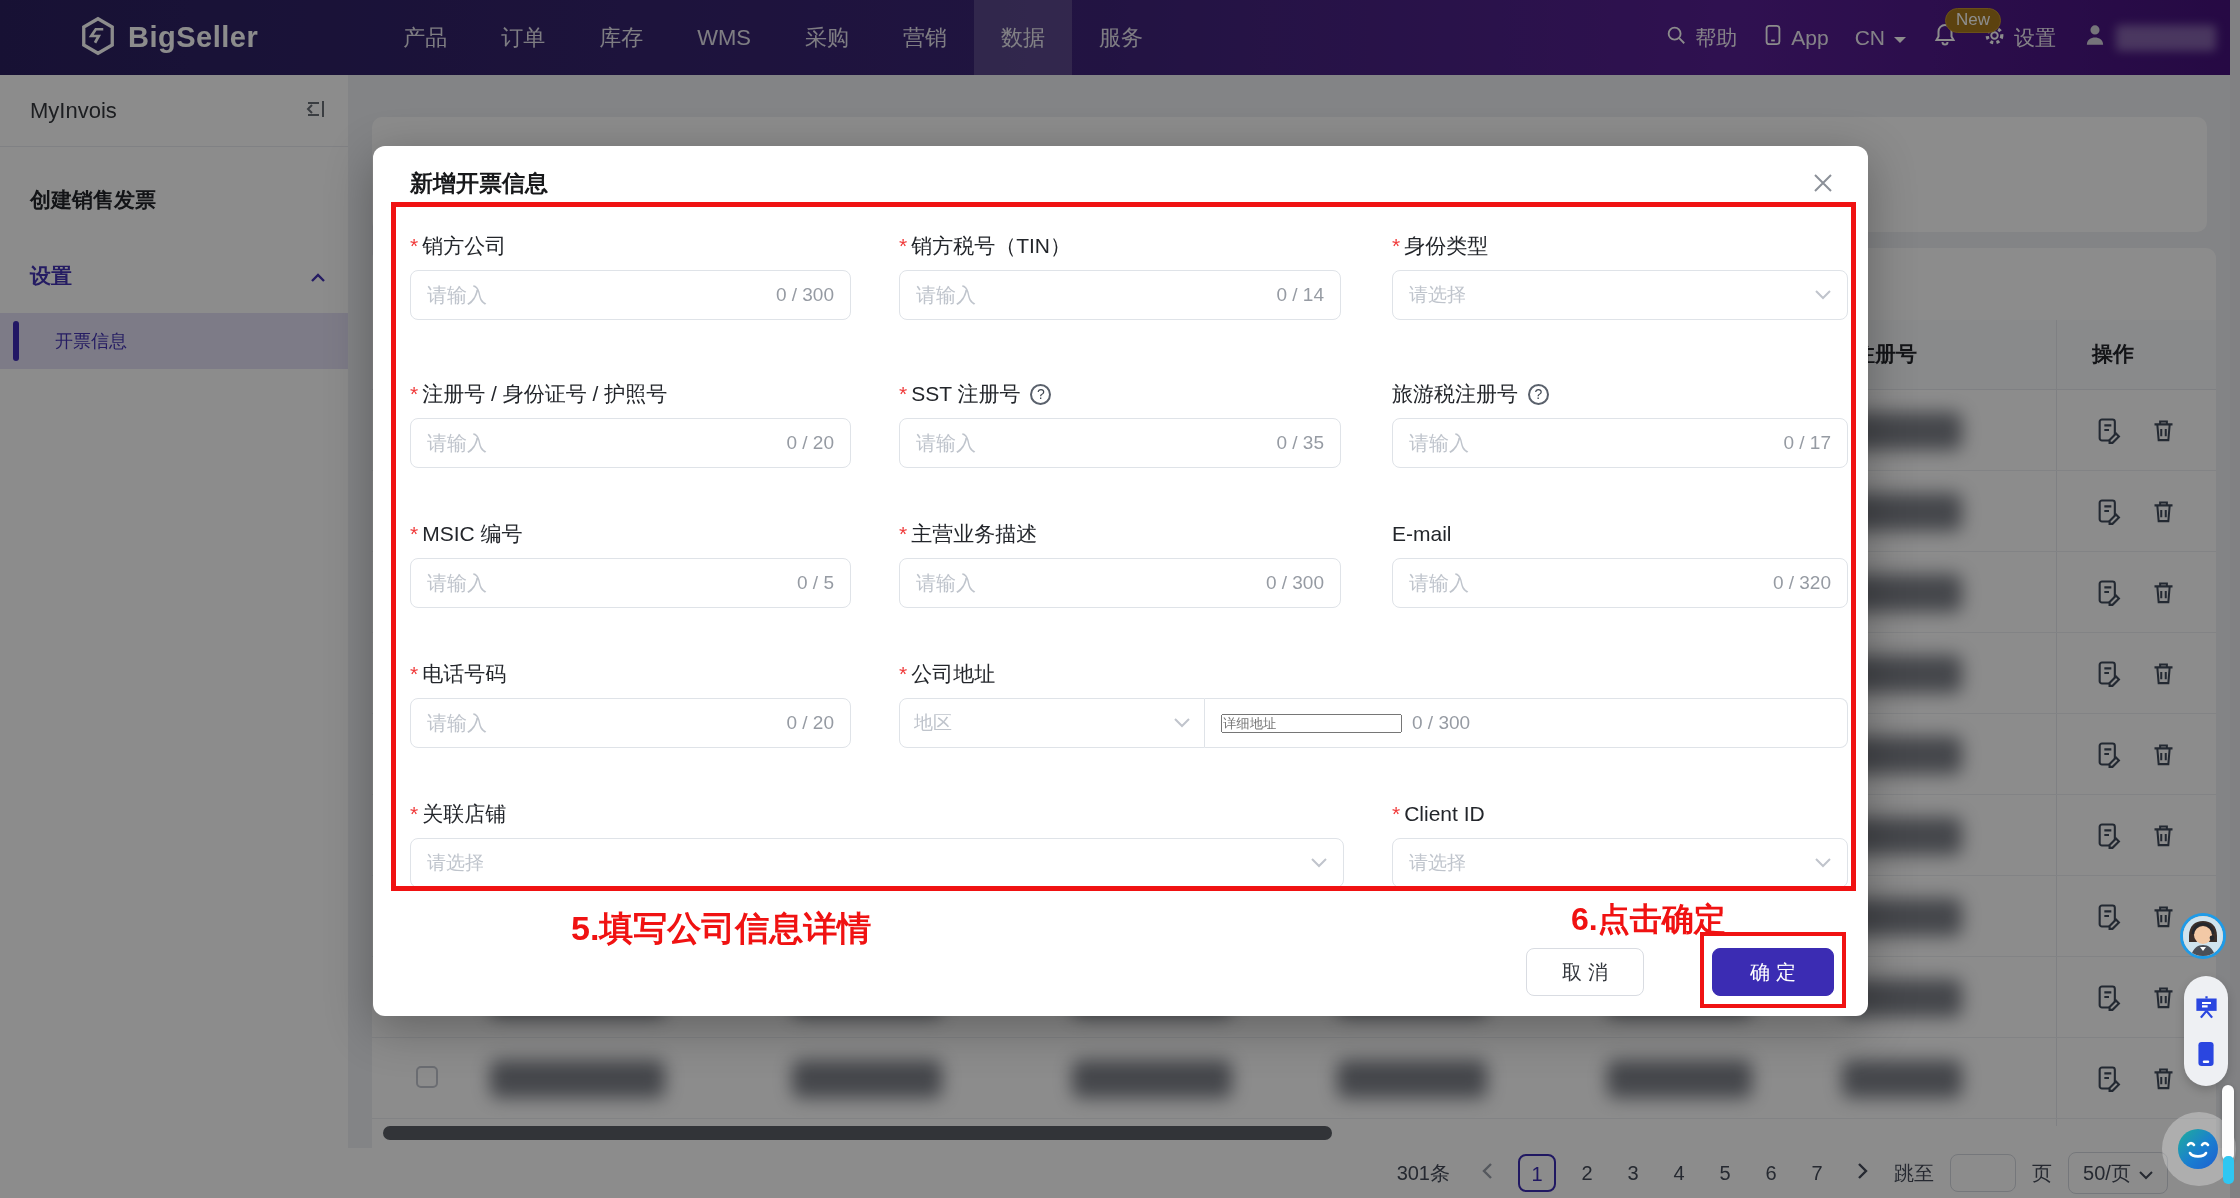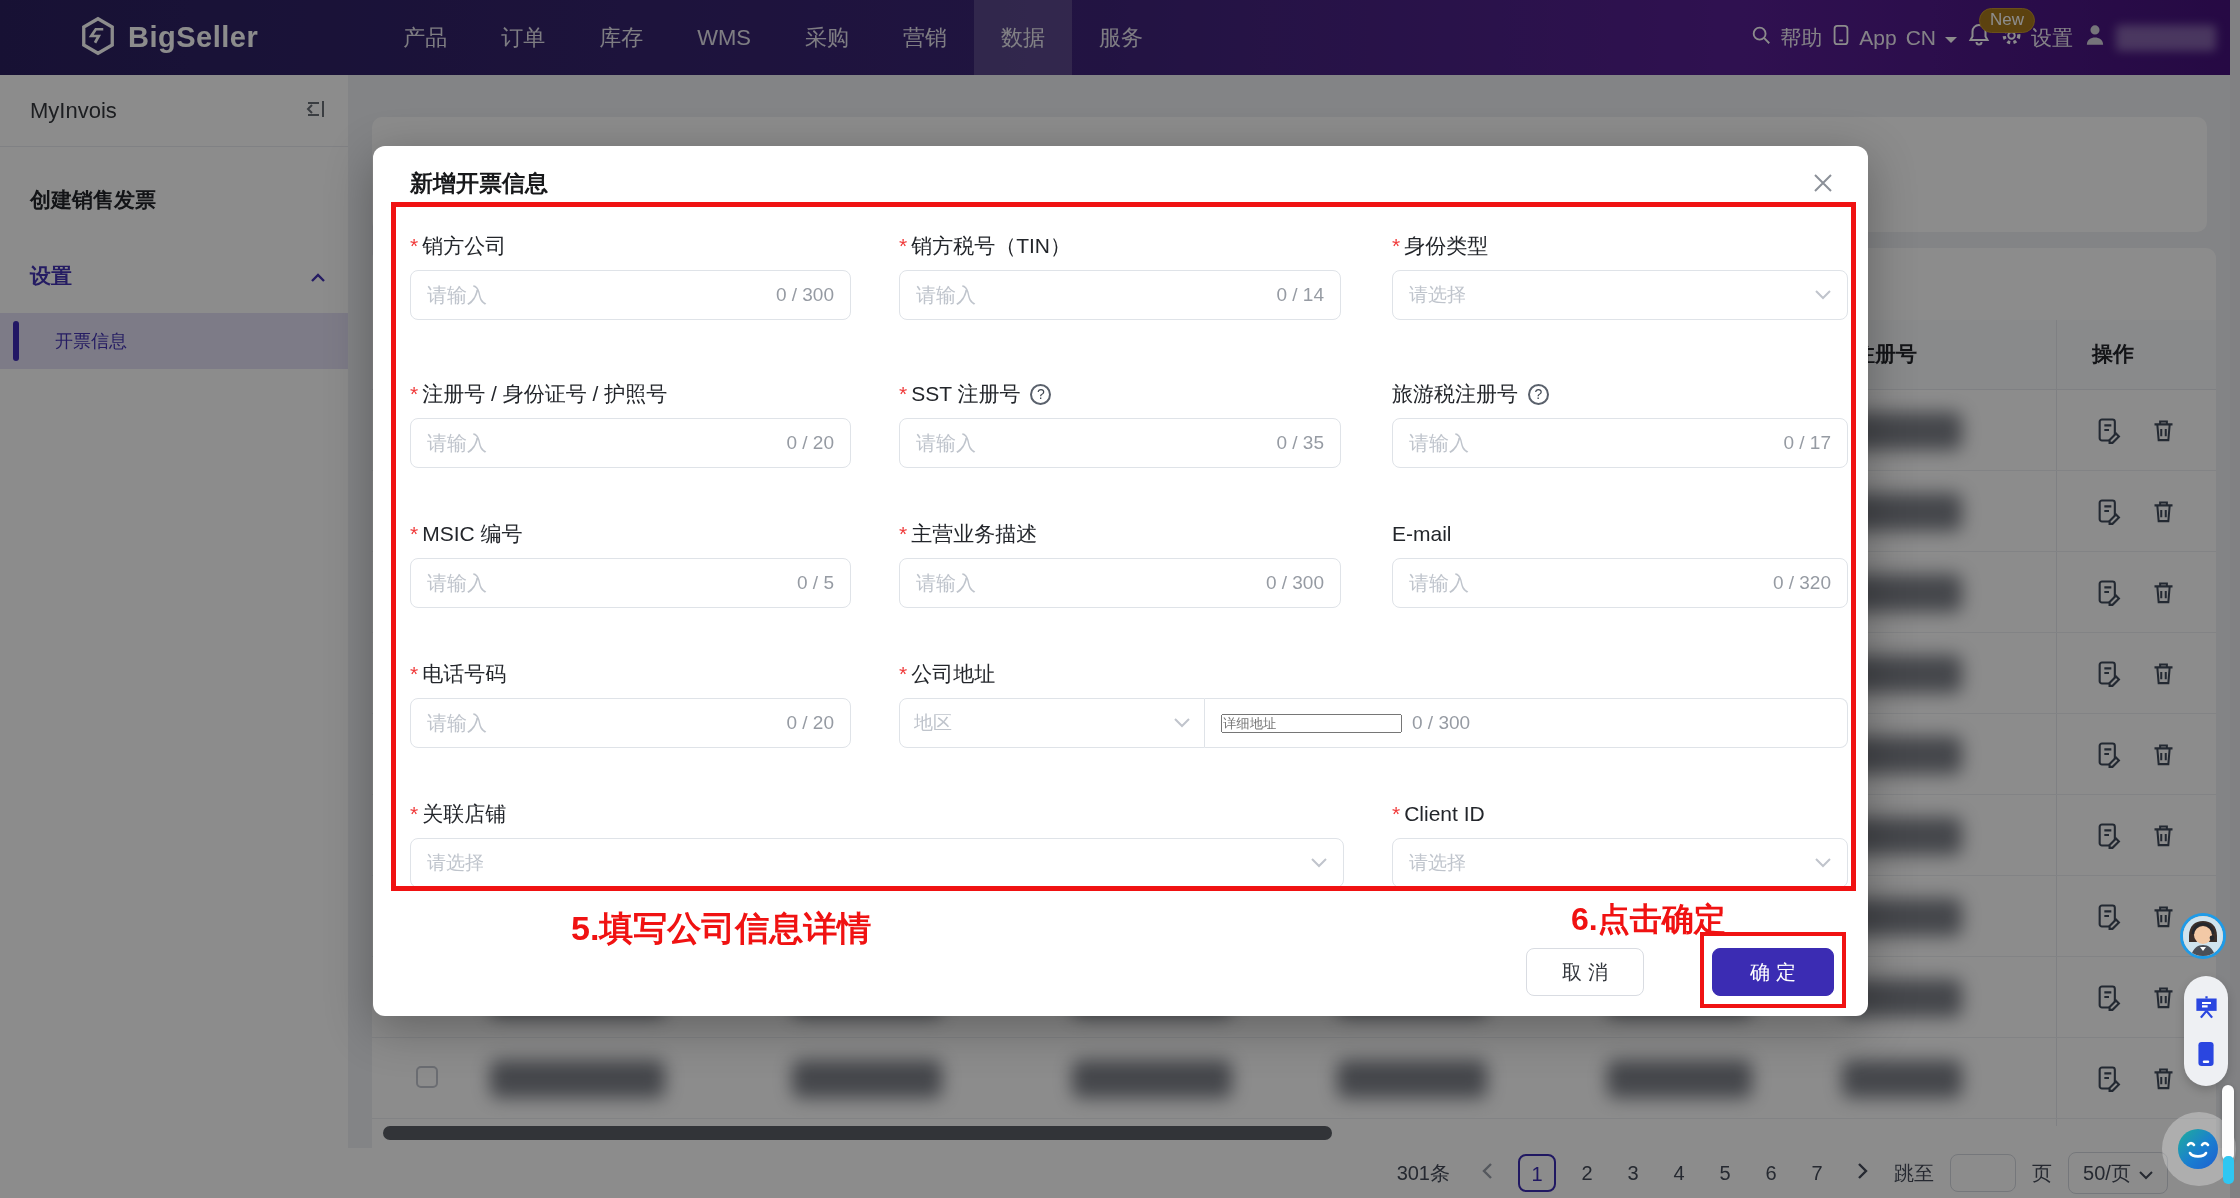--- a/index.html
+++ b/index.html
@@ -11,21 +11,21 @@
   .nav { position:absolute; left:0; top:0; width:2230px; height:75px;
     background:linear-gradient(90deg,#2b2060 0%,#37246f 35%,#5421916 0,#54219100);
     background:linear-gradient(90deg,#2b2060 0%,#3a2472 40%,#55209200 0);
     background:linear-gradient(90deg,#2b2060 0%,#3b2575 45%,#571f93 78%,#45127c 100%);
     display:flex; align-items:center; z-index:1; }
   .brand { display:flex; align-items:center; gap:12px; margin-left:80px; }
   .brand-text { color:#fff; font-size:29px; font-weight:bold; letter-spacing:.5px; }
   .menu { display:flex; margin-left:118px; height:75px; }
   .menu-item { color:rgba(255,255,255,.88); font-size:22px; line-height:75px; padding:0 27px; cursor:pointer; }
   .menu-item.active { background:rgba(255,255,255,.16); }
-  .nav-right { margin-left:auto; margin-right:14px; display:flex; align-items:center; gap:9px; color:rgba(255,255,255,.92); font-size:21px; }
+  .nav-right { margin-left:auto; margin-right:14px; display:flex; align-items:center; gap:26px; color:rgba(255,255,255,.92); font-size:21px; }
   .nav-chip { display:flex; align-items:center; gap:8px; cursor:pointer; }
   .badge-new { position:absolute; top:-14px; left:12px; background:#a8791d; border:1px solid #c2922e; color:#fff;
     font-size:17px; padding:1px 10px 2px; border-radius:13px; }
   .bell-wrap { position:relative; }
   .name-blur { width:100px; height:26px; border-radius:4px; background:rgba(187,168,214,.55); filter:blur(5px); }
 
   
   .sidebar { position:absolute; left:0; top:75px; width:348px; height:1123px; background:#fff; z-index:1; }
   .sb-head { height:72px; display:flex; align-items:center; justify-content:space-between; padding:0 22px 0 30px;
     border-bottom:1px solid #e9ebf0; }

